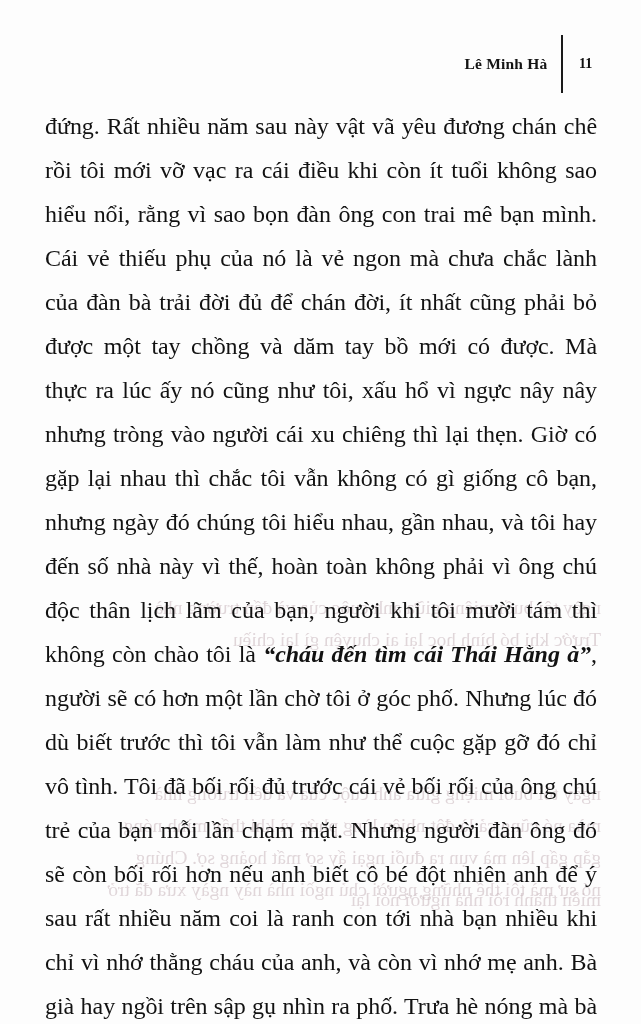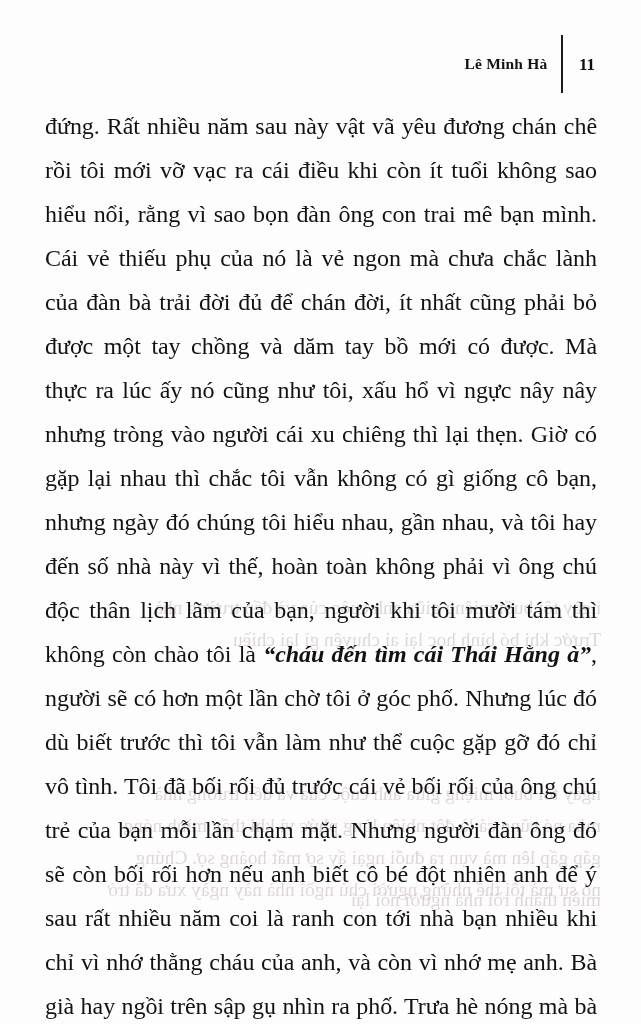--- a/index.html
+++ b/index.html
@@ -43,21 +43,21 @@
   .running-head .rule {
     width: 1.6px;
     height: 58px;
     background: #1a1a1a;
     margin: 0 16px 0 14px;
     position: relative;
     top: 0px;
   }
 
   .running-head .folio {
-    font-size: 17px;
+    font-size: 14px;
     font-weight: 700;
     color: #0f0f0f;
     line-height: 1;
     min-width: 18px;
   }
 
   
   .textblock {
     position: absolute;
     left: 45px;

